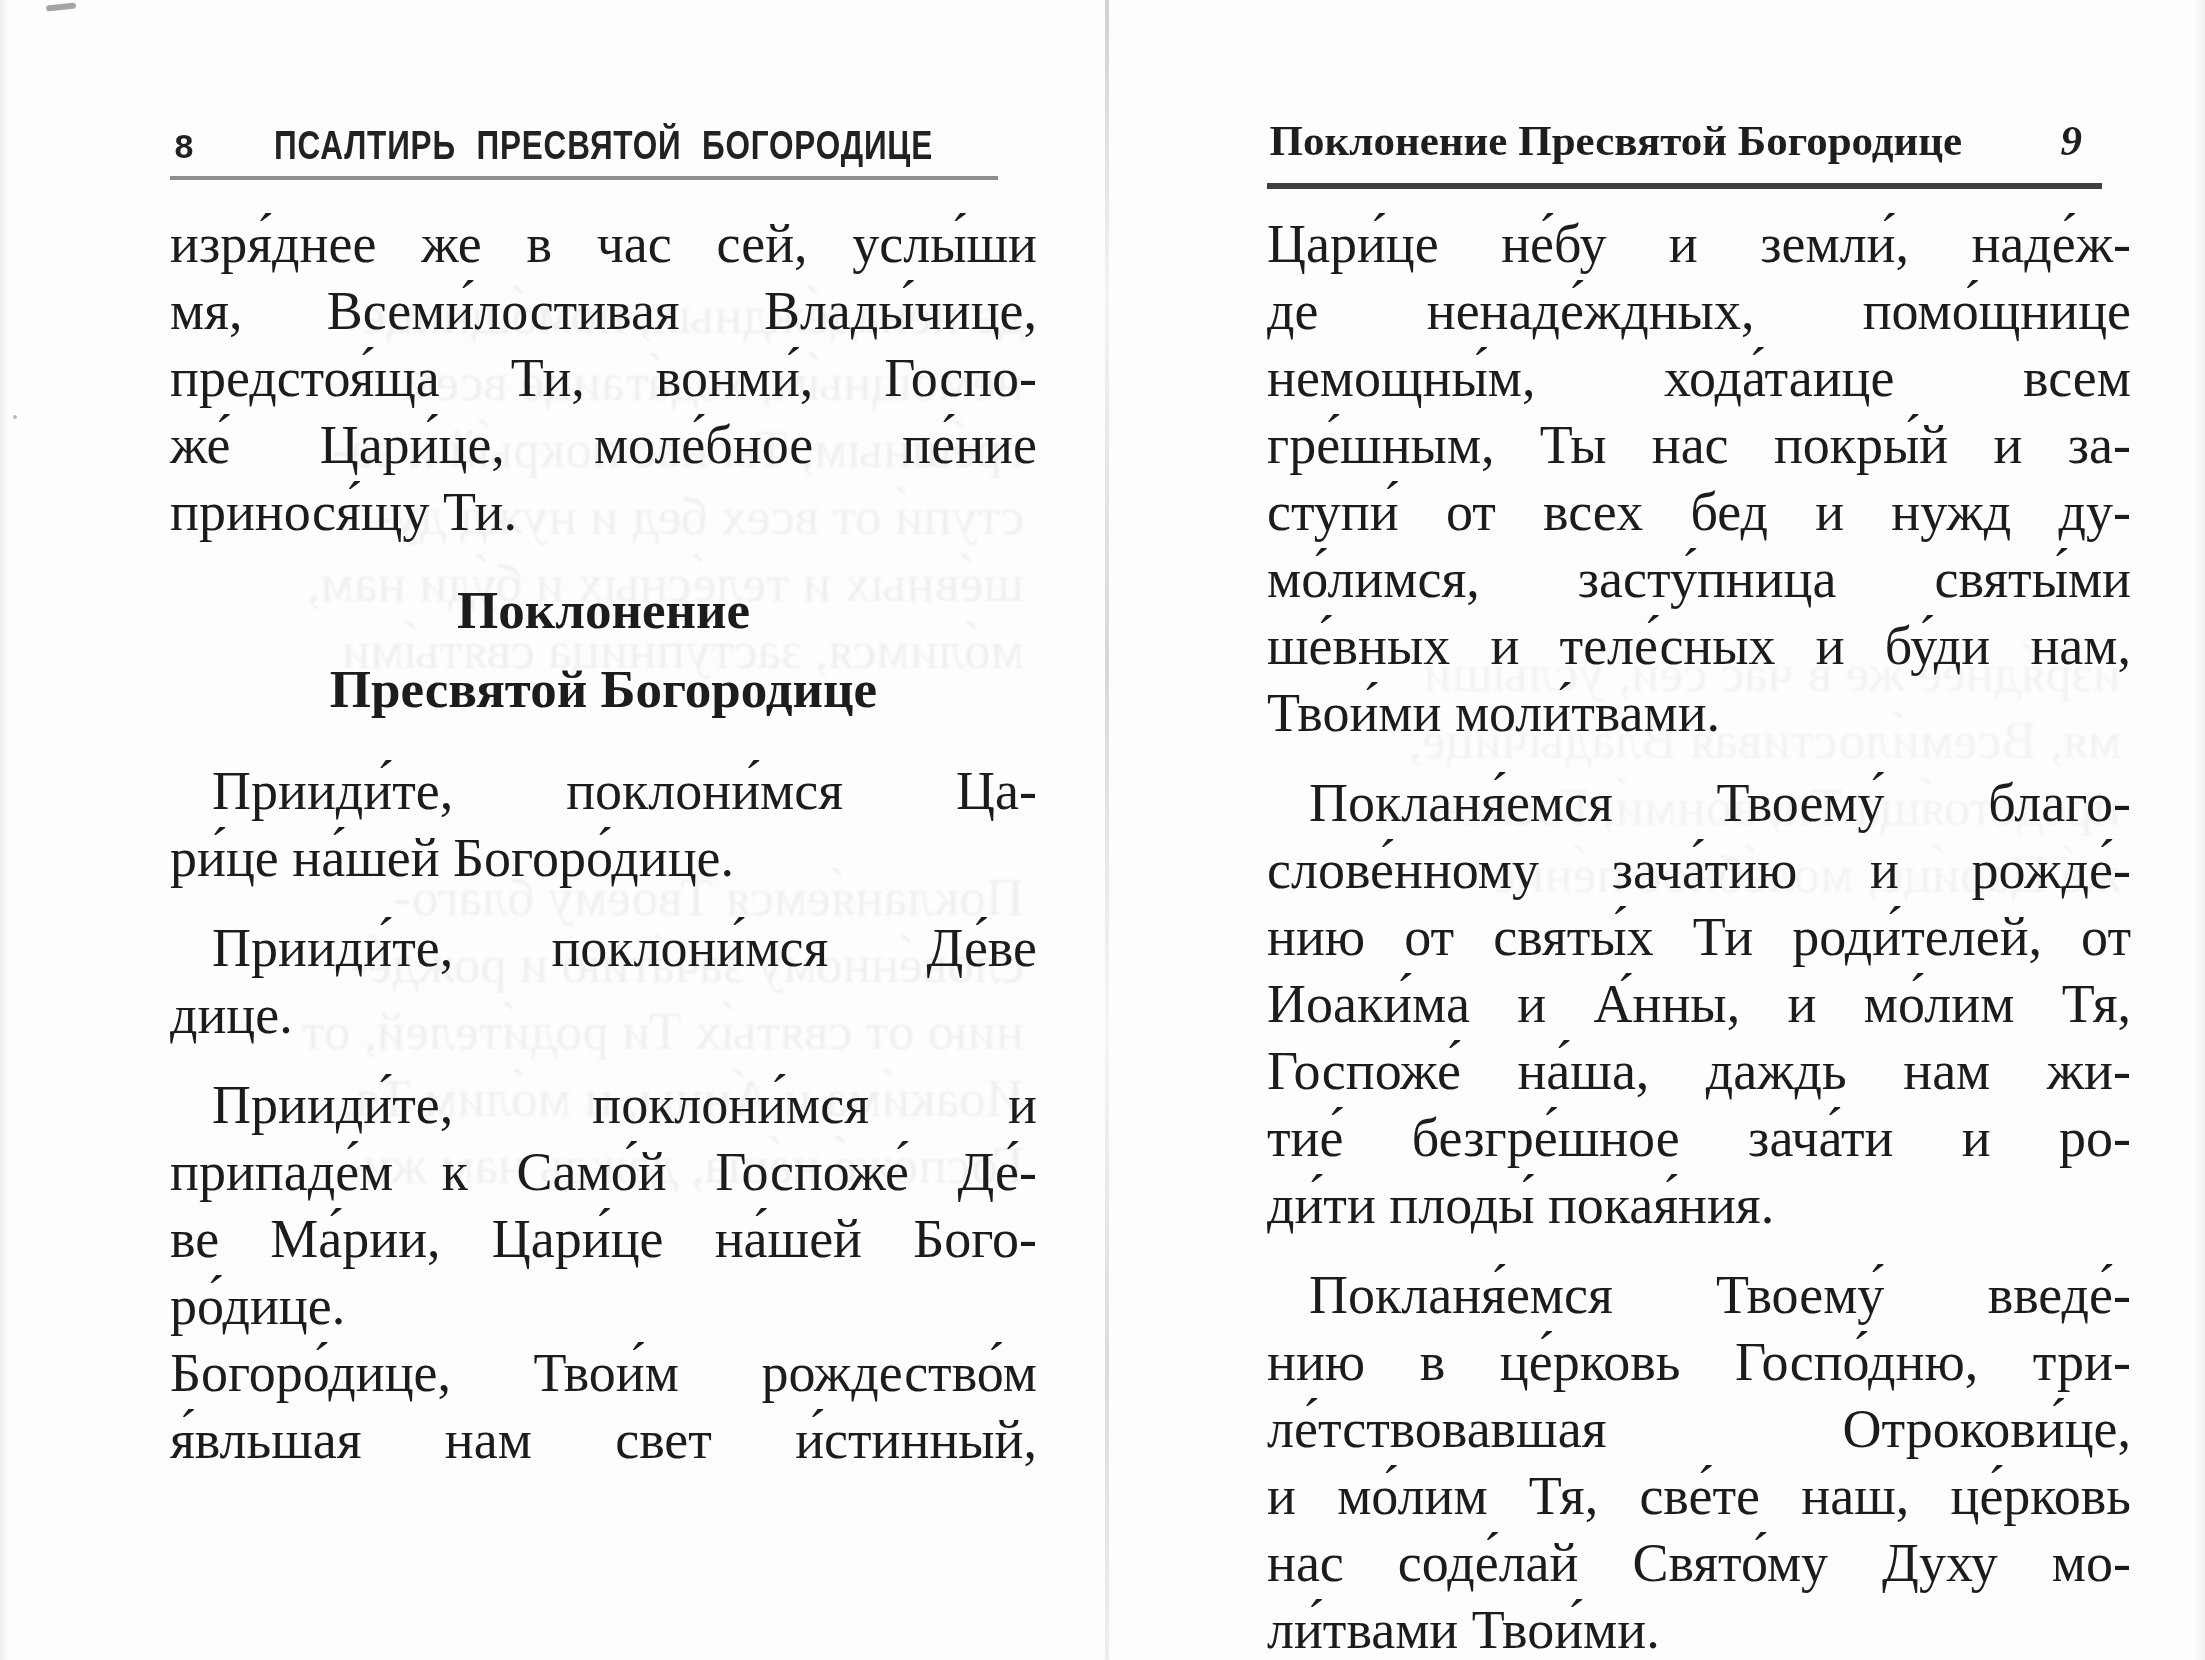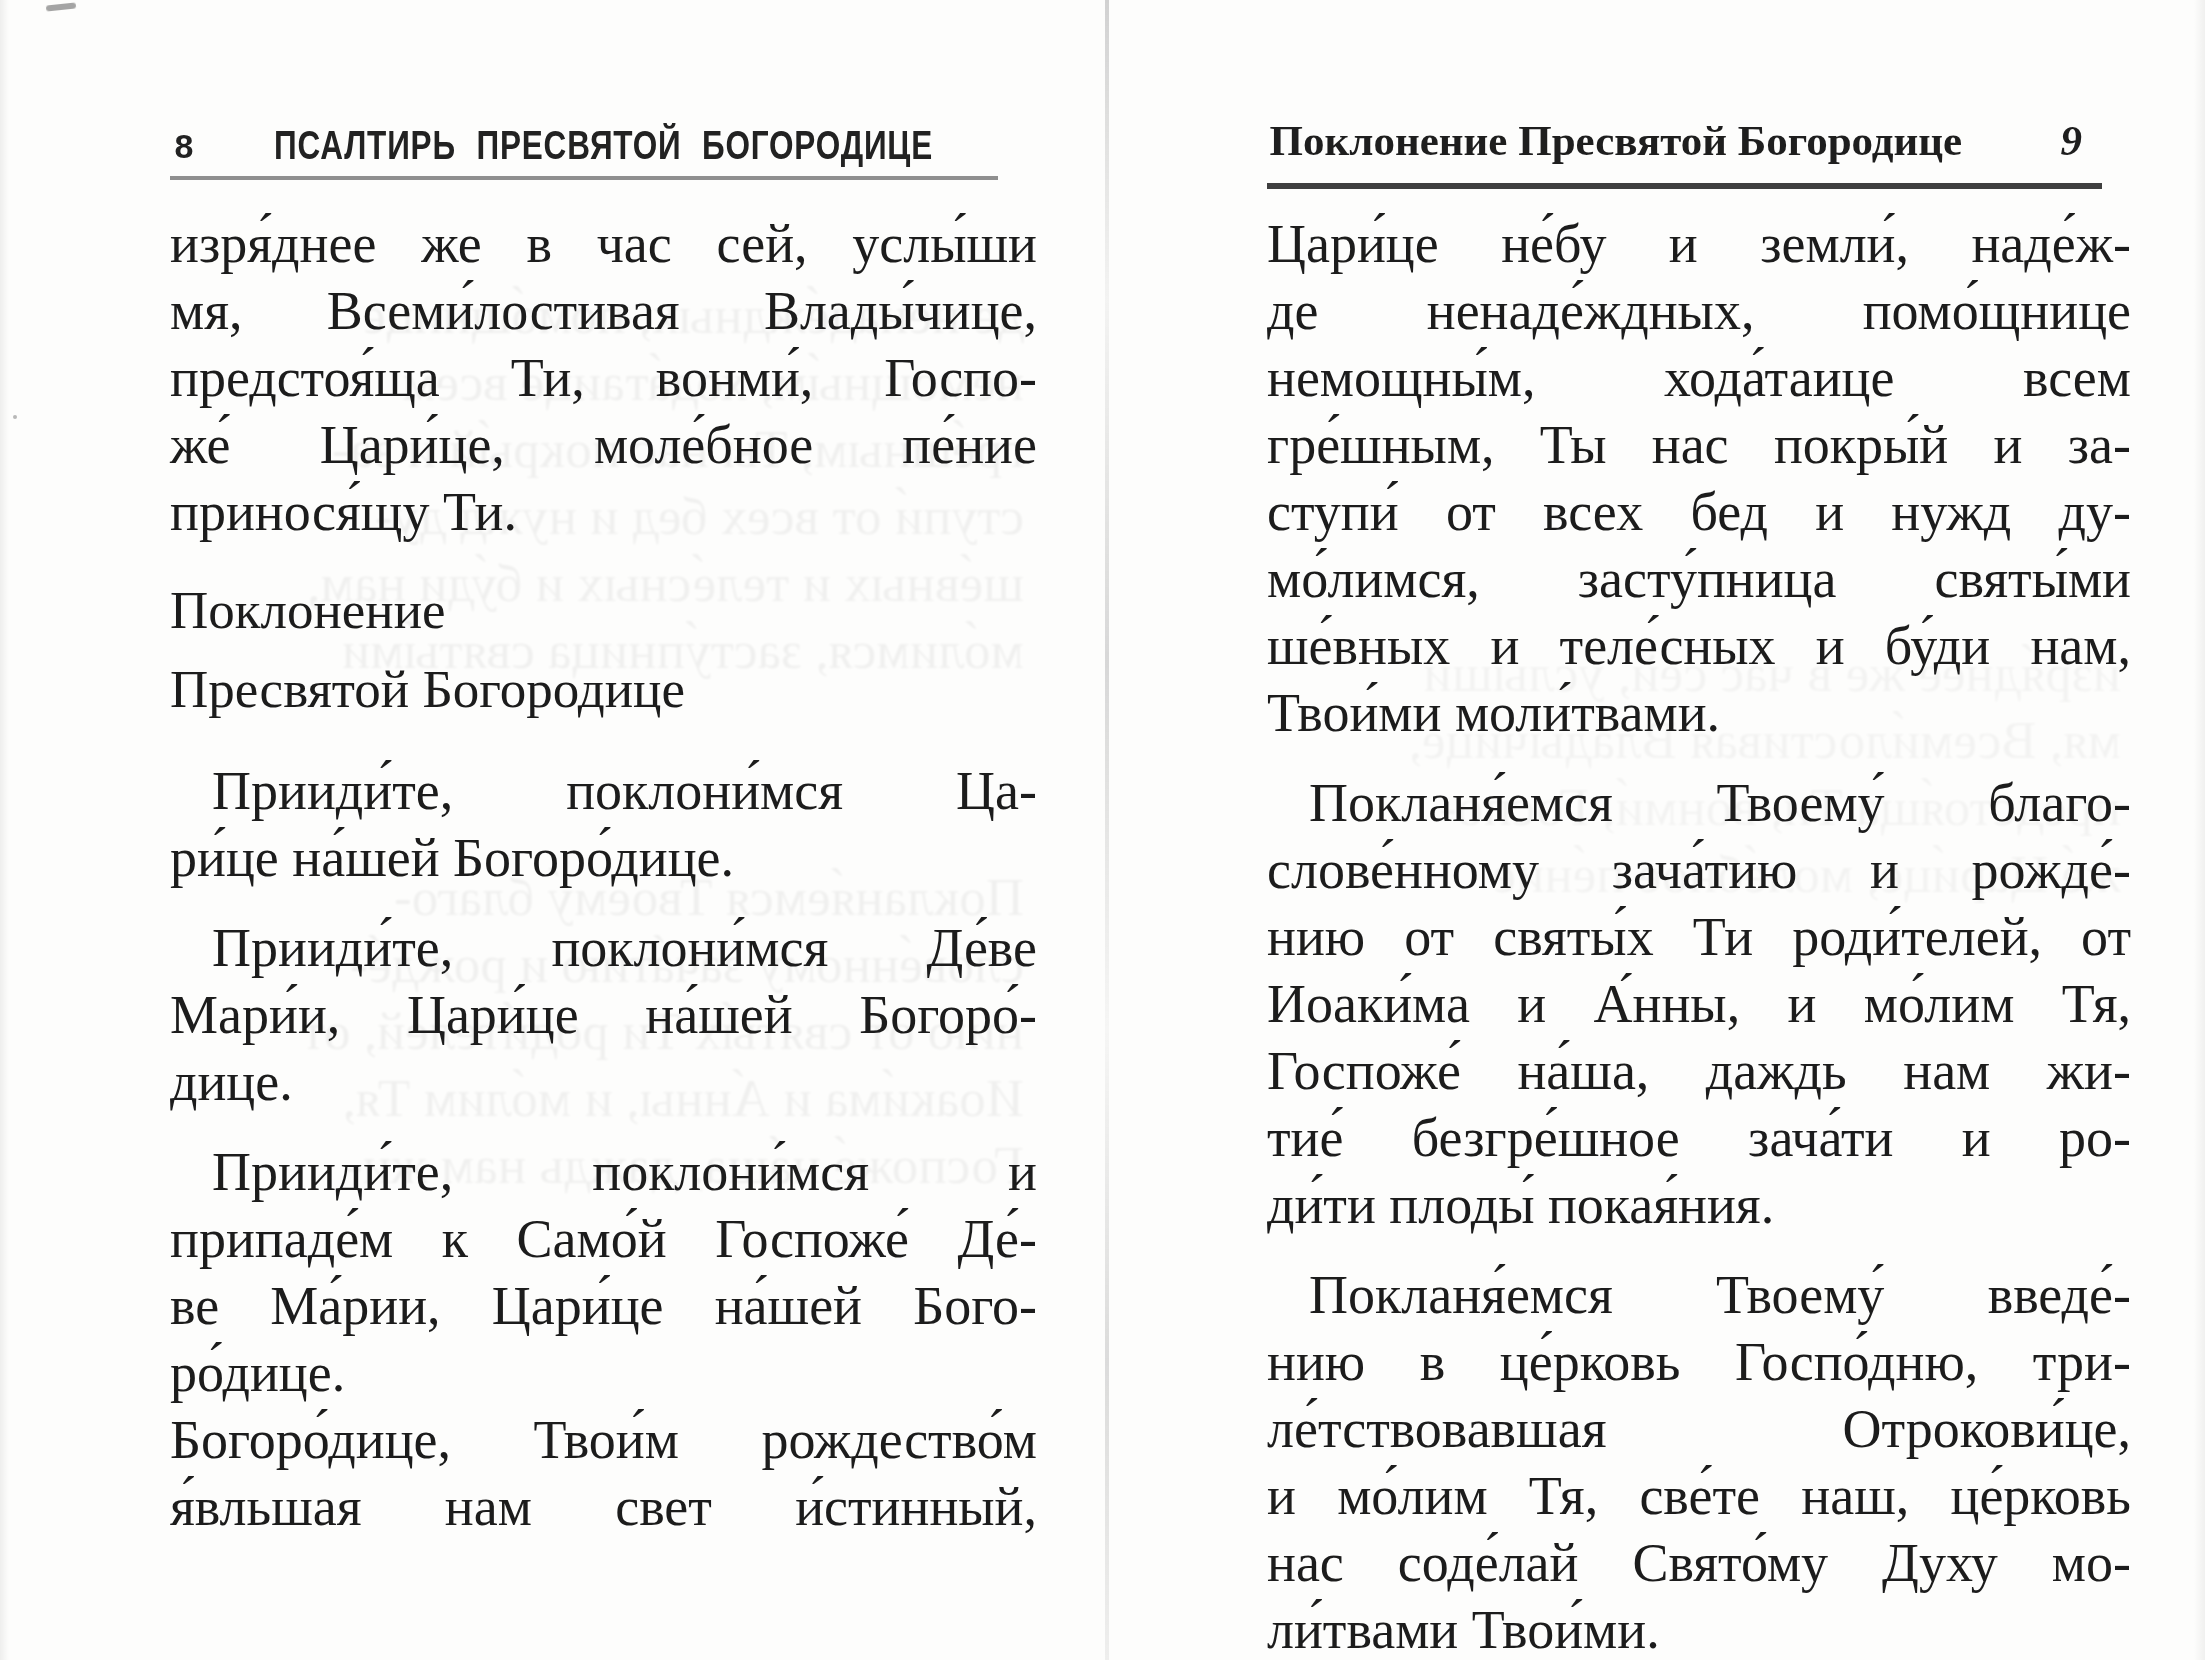--- a/index.html
+++ b/index.html
@@ -47,21 +47,21 @@
     font-style:italic;font-weight:700;font-size:43px;color:#1e1e1e;}
   .rule-r{position:absolute;left:1267px;top:183px;width:835px;height:5.7px;background:#3f3f3f;}
 
   
   .lbody{position:absolute;left:170px;top:211px;width:867px;z-index:2;}
   .rbody{position:absolute;left:1267px;top:211px;width:864px;z-index:2;}
   .line{font-size:54px;line-height:67px;white-space:nowrap;color:#1c1c1c;}
   .j{white-space:normal;text-align:justify;text-align-last:justify;}
   .last{white-space:normal;text-align:left;text-align-last:left;}
   .ind{text-indent:42px;margin-top:23px;}
-  .sec-heading{margin:25px 0 29px 0;font-weight:400;}
+  .sec-heading{margin:25px 0 29px 0;text-align:center;font-weight:700;}
   .sec-heading .hline{font-size:53px;line-height:79px;white-space:nowrap;}
 
   
   .ghost{position:absolute;z-index:1;opacity:.05;filter:blur(1.3px);
     transform:scaleX(-1);pointer-events:none;color:#000;}
   .ghost .gline{font-size:53px;line-height:67px;white-space:nowrap;}
   .ghost2{opacity:.04;}
 </style>
 </head>
 <body>
@@ -111,21 +111,20 @@
 
     <div class="sec-heading">
       <div class="hline">Поклонение</div>
       <div class="hline">Пресвятой Богородице</div>
     </div>
 
     <div class="line j ind">Прииди́те, поклони́мся Ца-</div>
     <div class="line last">ри́це на́шей Богоро́дице.</div>
 
     <div class="line j ind">Прииди́те, поклони́мся Де́ве</div>
-    <div class="line j">Мари́и, Цари́це на́шей Богоро́-</div>
     <div class="line last">дице.</div>
 
     <div class="line j ind">Прииди́те, поклони́мся и</div>
     <div class="line j">припаде́м к Само́й Госпоже́ Де́-</div>
     <div class="line j">ве Ма́рии, Цари́це на́шей Бого-</div>
     <div class="line last">ро́дице.</div>
 
     <div class="line j">Богоро́дице, Твои́м рождество́м</div>
     <div class="line j">я́вльшая нам свет и́стинный,</div>
   </div>

